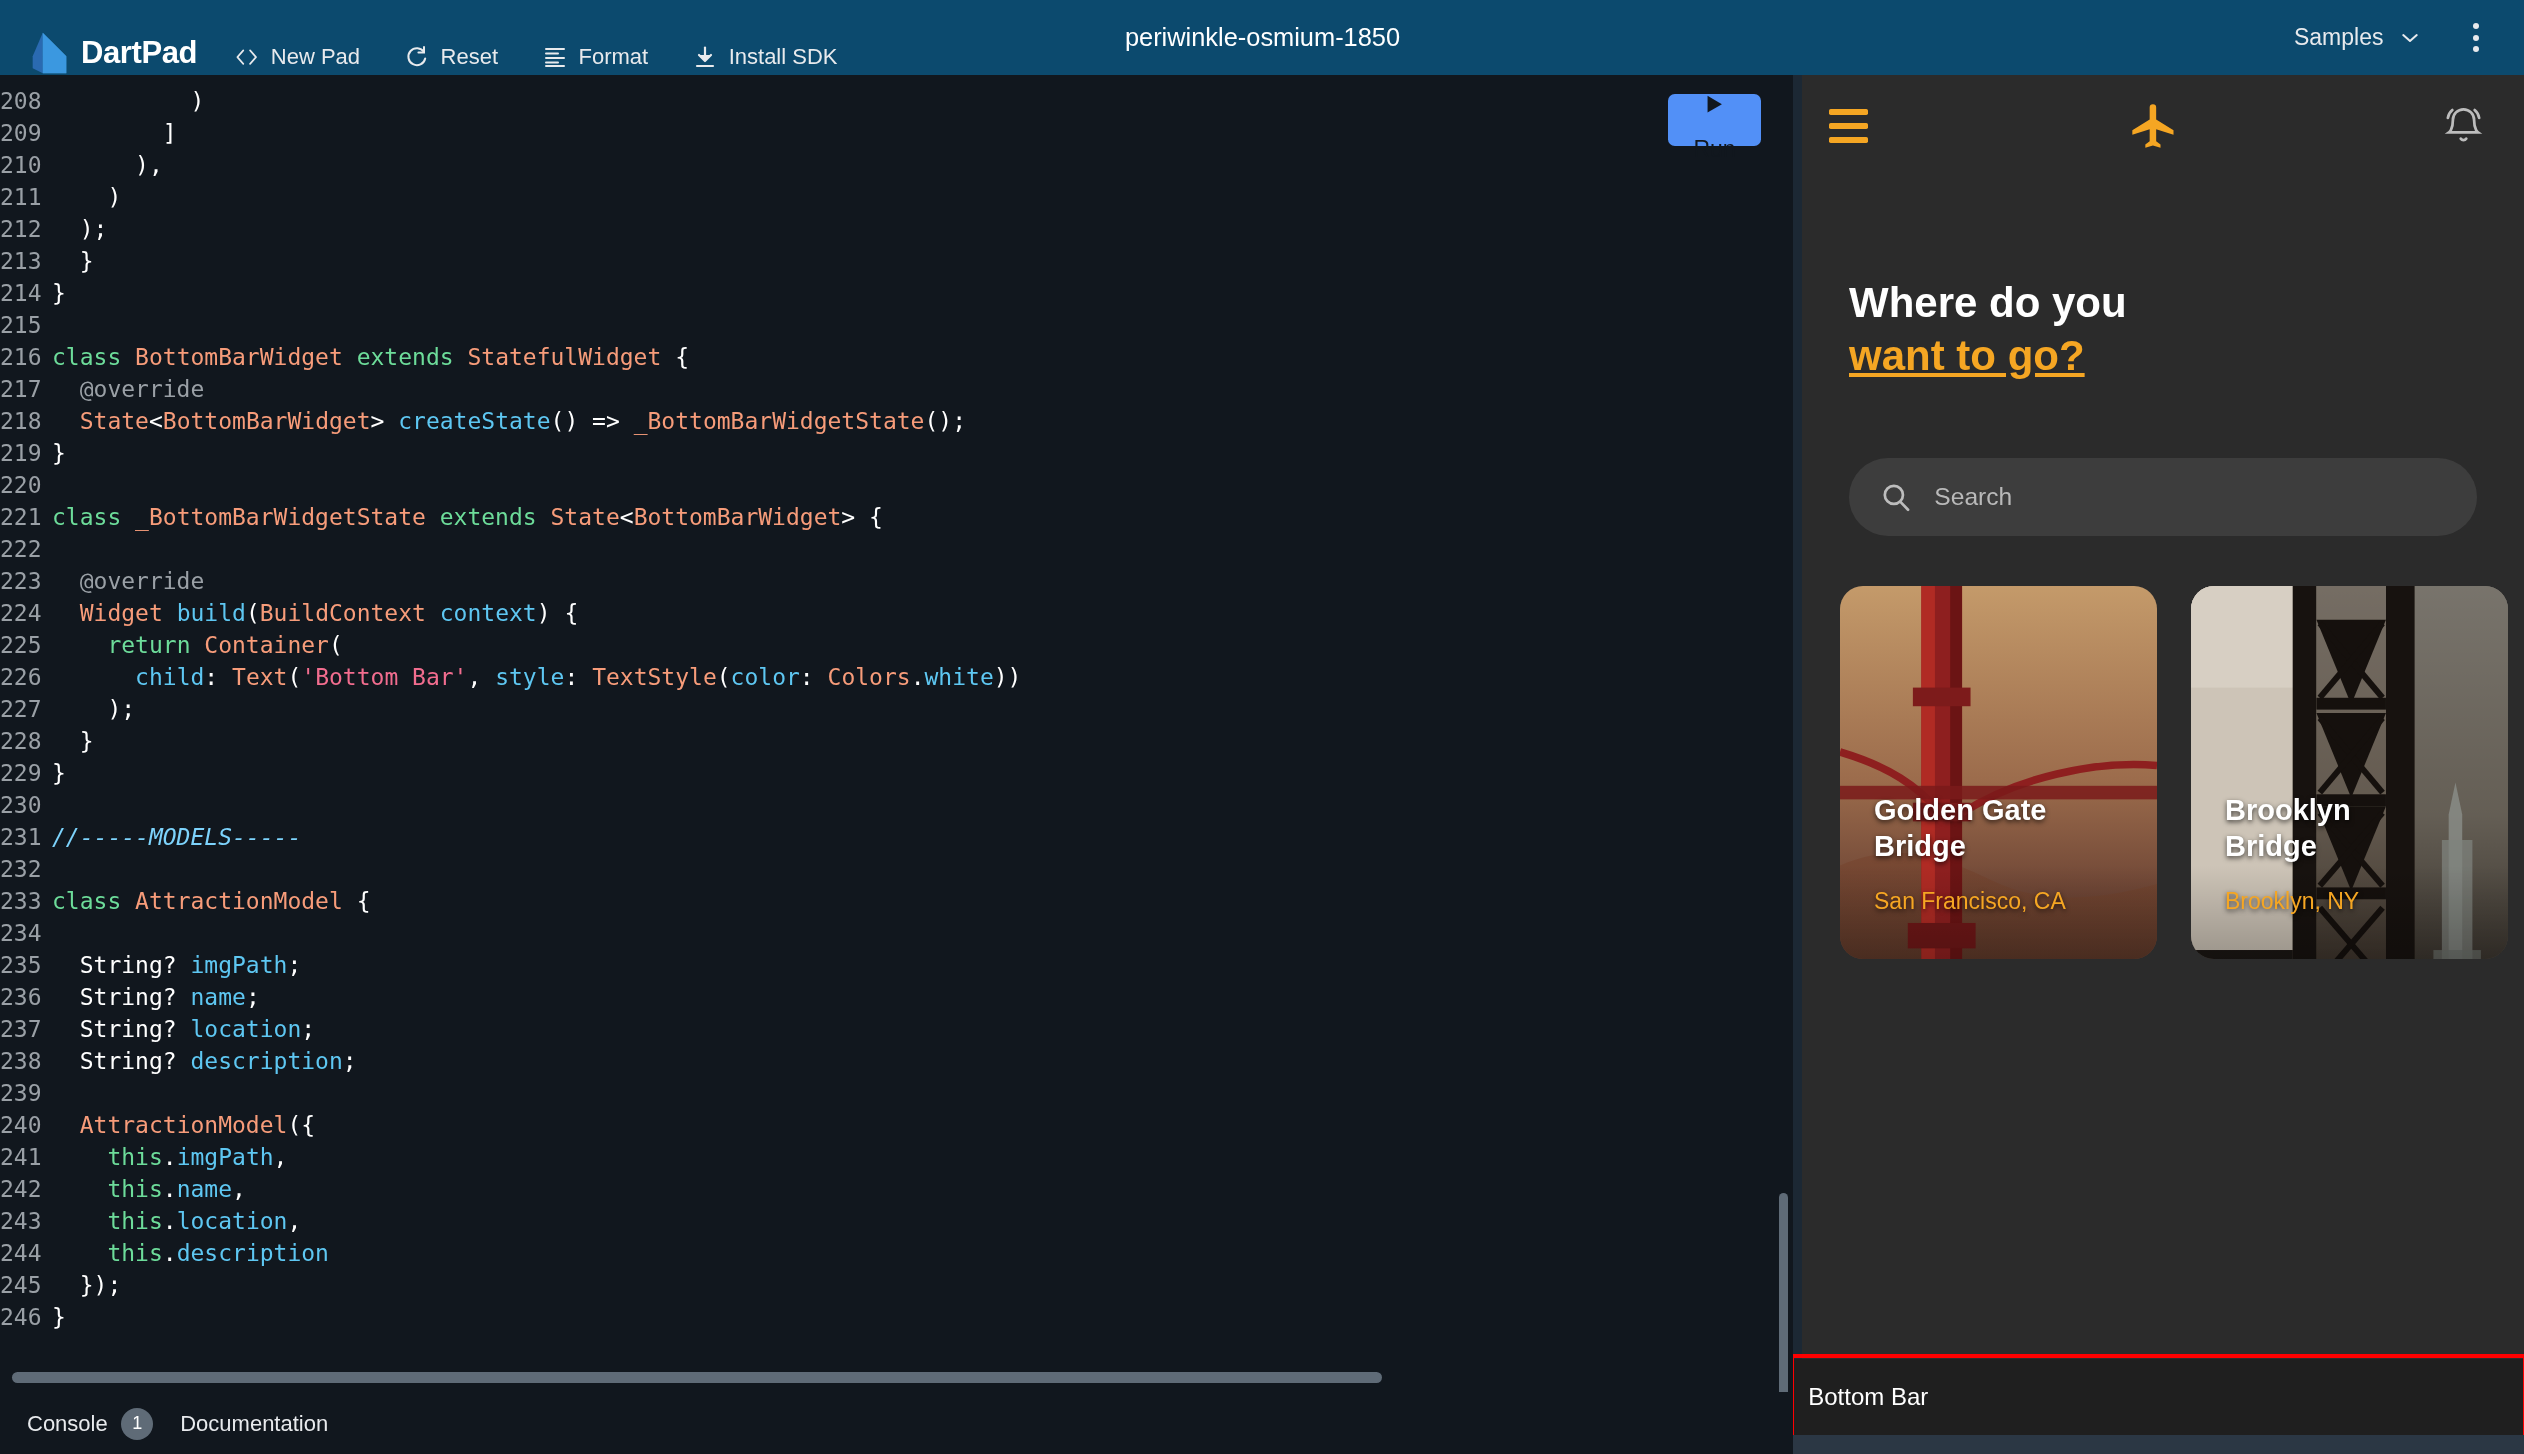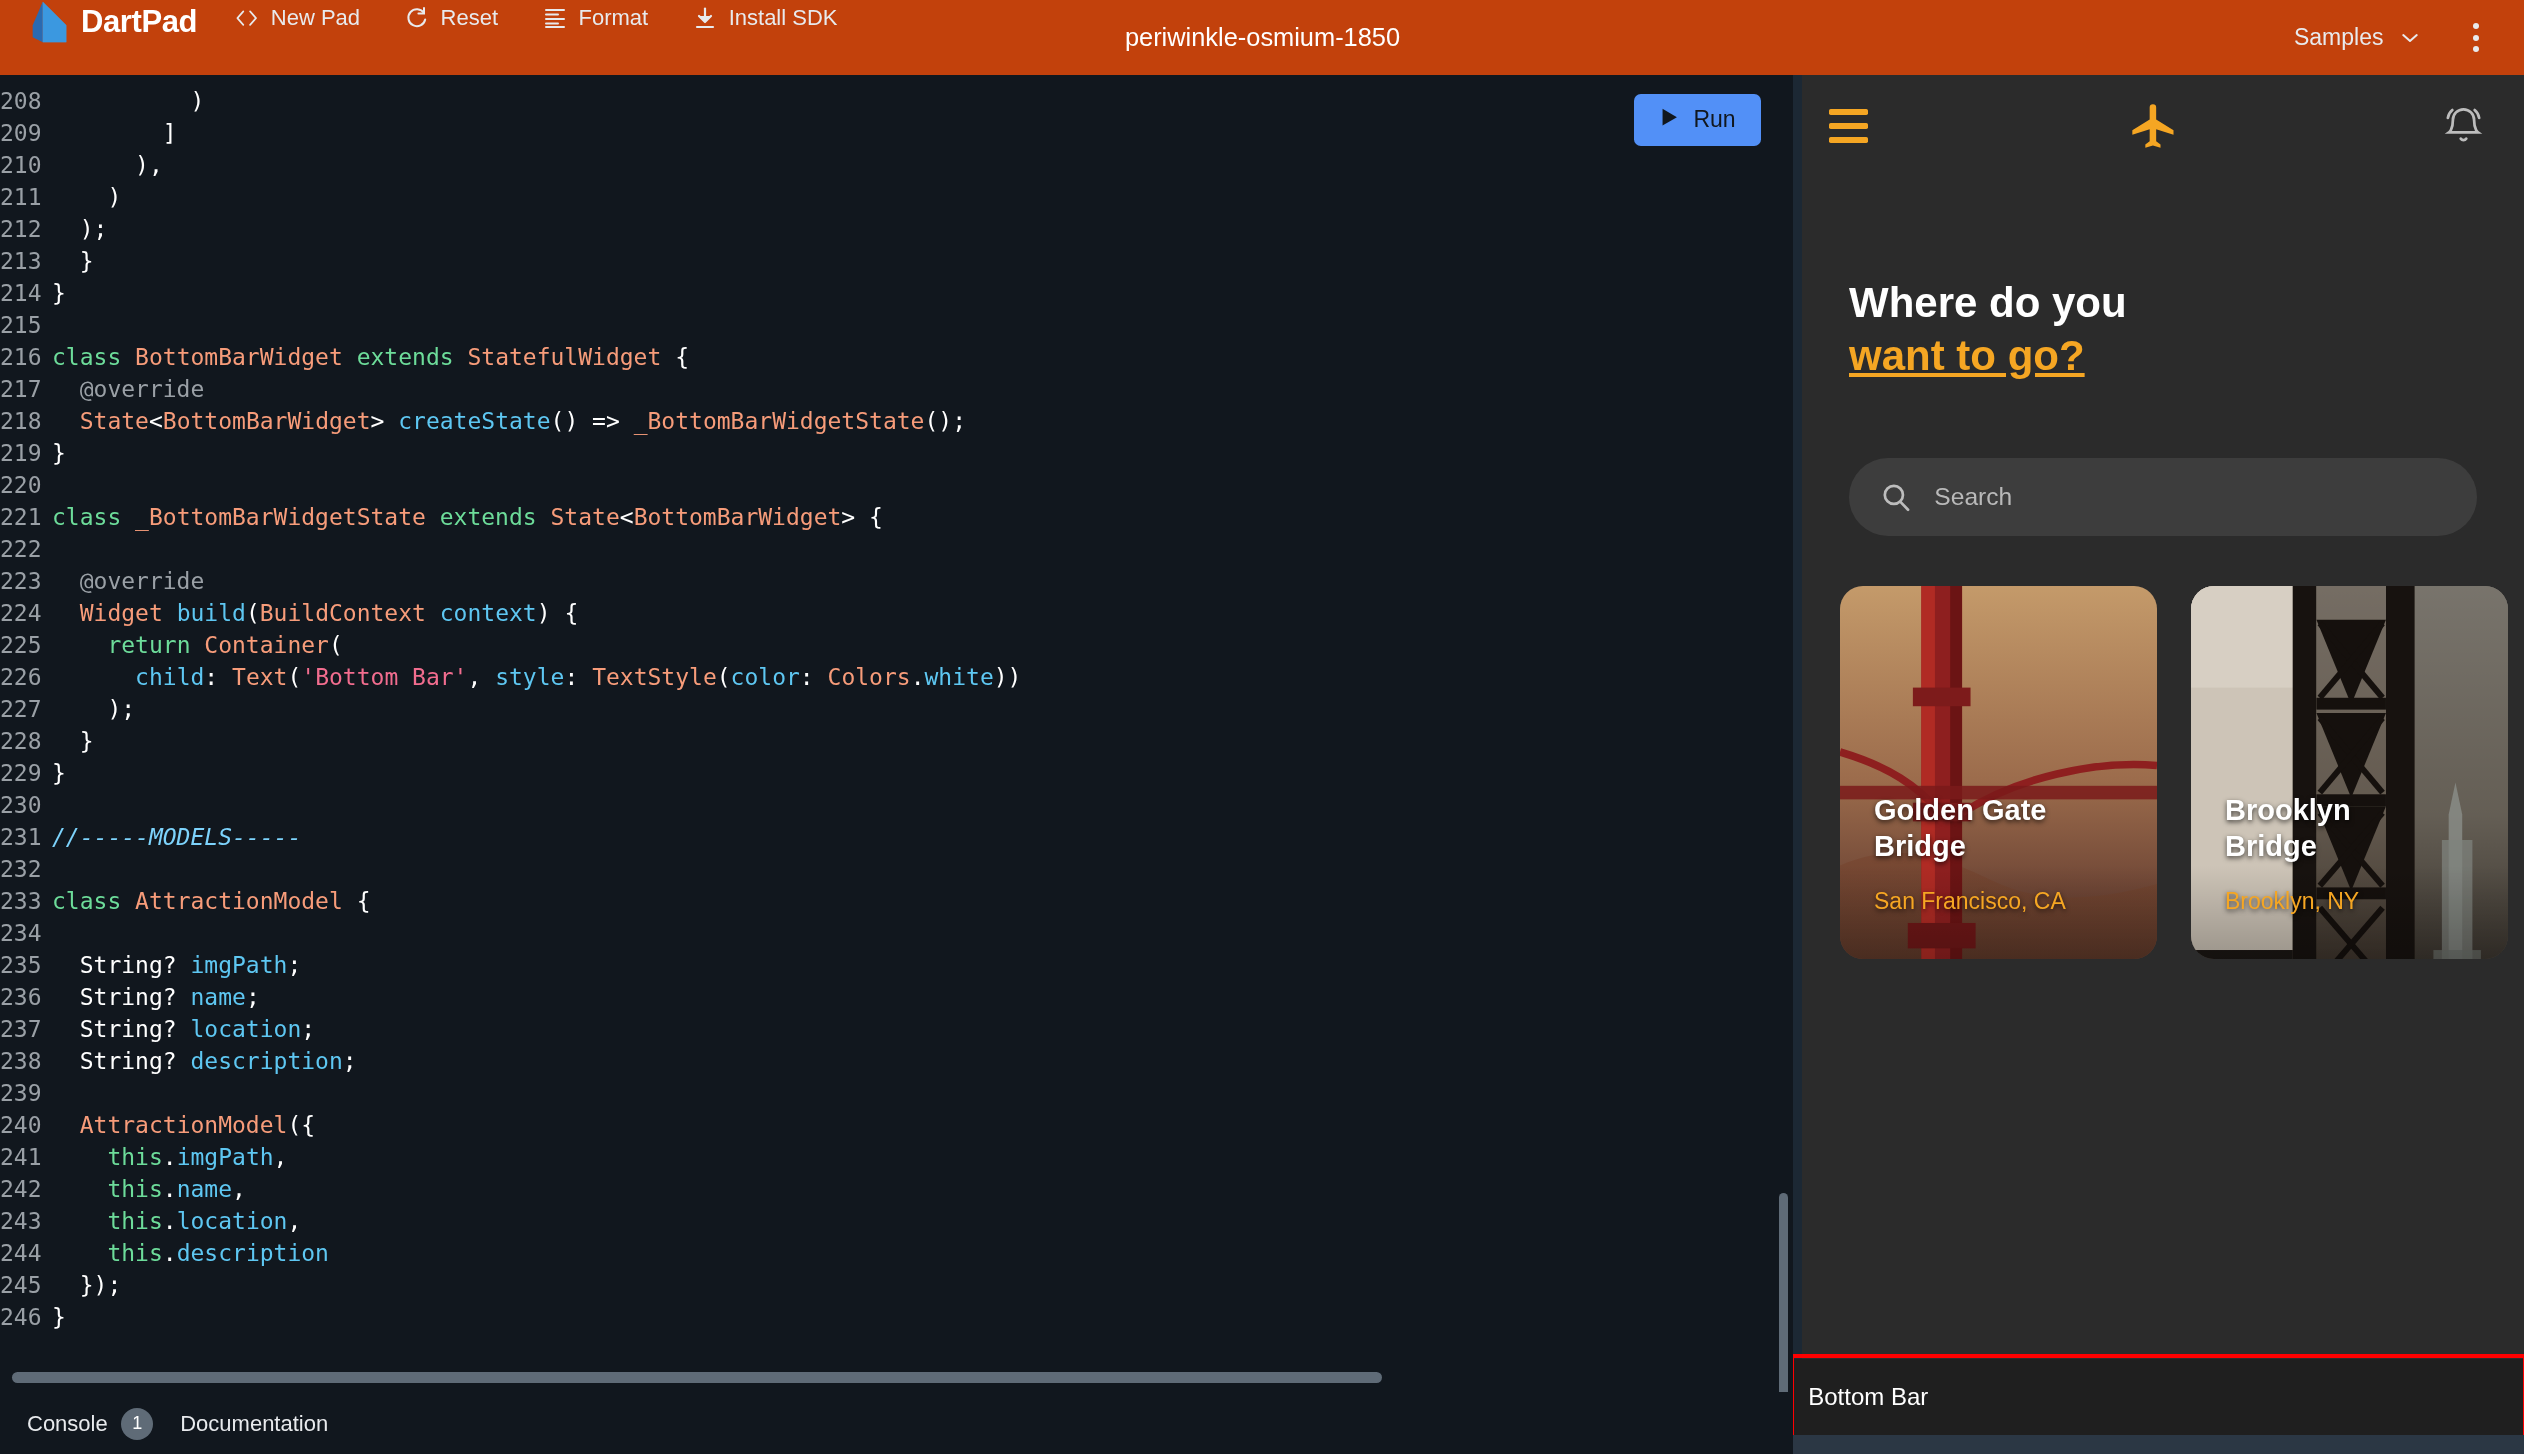--- a/index.html
+++ b/index.html
@@ -7,22 +7,22 @@
   body {
     background:#1c2834;
     font-family:"Liberation Sans", sans-serif;
     color:#fff;
     -webkit-font-smoothing:antialiased;
   }
 
   
   #toolbar{
     position:absolute; left:0; top:0; width:2525px; height:75px;
-    background:#c2410c;
-    display:flex; align-items:flex-start;
+    background:#0c4a6e;
+    display:flex; align-items:flex-end;
   }
   #brand{ display:flex; align-items:center; margin-left:30.5px; }
   #dart-logo{ width:37px; height:44px; position:relative; flex:none; }
   #brand-name{ font-size:31px; font-weight:bold; letter-spacing:-0.4px; margin-left:13.5px; color:#fff; }
 
   .tb-btn{
     display:flex; align-items:center; gap:11px;
     margin-left:30.5px; padding:5.1px 6.8px; border-radius:3.4px;
     cursor:pointer; color:#e8eaed; font-size:22px; white-space:nowrap;
   }
@@ -225,21 +225,21 @@
 </div>
 
 <div id="editor-pane">
 
   <div id="code-scroll">
     <div id="code"><div class="ln"><span class="lno">208</span><span class="lsrc"><span class="pn">          )</span></span></div><div class="ln"><span class="lno">209</span><span class="lsrc"><span class="pn">        ]</span></span></div><div class="ln"><span class="lno">210</span><span class="lsrc"><span class="pn">      ),</span></span></div><div class="ln"><span class="lno">211</span><span class="lsrc"><span class="pn">    )</span></span></div><div class="ln"><span class="lno">212</span><span class="lsrc"><span class="pn">  );</span></span></div><div class="ln"><span class="lno">213</span><span class="lsrc"><span class="pn">  }</span></span></div><div class="ln"><span class="lno">214</span><span class="lsrc"><span class="pn">}</span></span></div><div class="ln"><span class="lno">215</span><span class="lsrc">&nbsp;</span></div><div class="ln"><span class="lno">216</span><span class="lsrc"><span class="kw">class </span><span class="ty">BottomBarWidget </span><span class="kw">extends </span><span class="ty">StatefulWidget</span><span class="pn"> {</span></span></div><div class="ln"><span class="lno">217</span><span class="lsrc"><span class="cm">  @override</span></span></div><div class="ln"><span class="lno">218</span><span class="lsrc"><span class="pn">  </span><span class="ty">State</span><span class="pn">&lt;</span><span class="ty">BottomBarWidget</span><span class="pn">&gt; </span><span class="fn">createState</span><span class="pn">() =&gt; </span><span class="ty">_BottomBarWidgetState</span><span class="pn">();</span></span></div><div class="ln"><span class="lno">219</span><span class="lsrc"><span class="pn">}</span></span></div><div class="ln"><span class="lno">220</span><span class="lsrc">&nbsp;</span></div><div class="ln"><span class="lno">221</span><span class="lsrc"><span class="kw">class </span><span class="ty">_BottomBarWidgetState </span><span class="kw">extends </span><span class="ty">State</span><span class="pn">&lt;</span><span class="ty">BottomBarWidget</span><span class="pn">&gt; {</span></span></div><div class="ln"><span class="lno">222</span><span class="lsrc">&nbsp;</span></div><div class="ln"><span class="lno">223</span><span class="lsrc"><span class="cm">  @override</span></span></div><div class="ln"><span class="lno">224</span><span class="lsrc"><span class="pn">  </span><span class="ty">Widget </span><span class="fn">build</span><span class="pn">(</span><span class="ty">BuildContext </span><span class="fn">context</span><span class="pn">) {</span></span></div><div class="ln"><span class="lno">225</span><span class="lsrc"><span class="pn">    </span><span class="kw">return </span><span class="ty">Container</span><span class="pn">(</span></span></div><div class="ln"><span class="lno">226</span><span class="lsrc"><span class="pn">      </span><span class="fn">child</span><span class="pn">: </span><span class="ty">Text</span><span class="pn">(</span><span class="st">'Bottom Bar'</span><span class="pn">, </span><span class="fn">style</span><span class="pn">: </span><span class="ty">TextStyle</span><span class="pn">(</span><span class="fn">color</span><span class="pn">: </span><span class="ty">Colors</span><span class="pn">.</span><span class="fn">white</span><span class="pn">))</span></span></div><div class="ln"><span class="lno">227</span><span class="lsrc"><span class="pn">    );</span></span></div><div class="ln"><span class="lno">228</span><span class="lsrc"><span class="pn">  }</span></span></div><div class="ln"><span class="lno">229</span><span class="lsrc"><span class="pn">}</span></span></div><div class="ln"><span class="lno">230</span><span class="lsrc">&nbsp;</span></div><div class="ln"><span class="lno">231</span><span class="lsrc"><span class="cm2">//-----MODELS-----</span></span></div><div class="ln"><span class="lno">232</span><span class="lsrc">&nbsp;</span></div><div class="ln"><span class="lno">233</span><span class="lsrc"><span class="kw">class </span><span class="ty">AttractionModel</span><span class="pn"> {</span></span></div><div class="ln"><span class="lno">234</span><span class="lsrc">&nbsp;</span></div><div class="ln"><span class="lno">235</span><span class="lsrc"><span class="pn">  String? </span><span class="fn">imgPath</span><span class="pn">;</span></span></div><div class="ln"><span class="lno">236</span><span class="lsrc"><span class="pn">  String? </span><span class="fn">name</span><span class="pn">;</span></span></div><div class="ln"><span class="lno">237</span><span class="lsrc"><span class="pn">  String? </span><span class="fn">location</span><span class="pn">;</span></span></div><div class="ln"><span class="lno">238</span><span class="lsrc"><span class="pn">  String? </span><span class="fn">description</span><span class="pn">;</span></span></div><div class="ln"><span class="lno">239</span><span class="lsrc">&nbsp;</span></div><div class="ln"><span class="lno">240</span><span class="lsrc"><span class="pn">  </span><span class="ty">AttractionModel</span><span class="pn">({</span></span></div><div class="ln"><span class="lno">241</span><span class="lsrc"><span class="pn">    </span><span class="kw">this</span><span class="pn">.</span><span class="fn">imgPath</span><span class="pn">,</span></span></div><div class="ln"><span class="lno">242</span><span class="lsrc"><span class="pn">    </span><span class="kw">this</span><span class="pn">.</span><span class="fn">name</span><span class="pn">,</span></span></div><div class="ln"><span class="lno">243</span><span class="lsrc"><span class="pn">    </span><span class="kw">this</span><span class="pn">.</span><span class="fn">location</span><span class="pn">,</span></span></div><div class="ln"><span class="lno">244</span><span class="lsrc"><span class="pn">    </span><span class="kw">this</span><span class="pn">.</span><span class="fn">description</span></span></div><div class="ln"><span class="lno">245</span><span class="lsrc"><span class="pn">  });</span></span></div><div class="ln"><span class="lno">246</span><span class="lsrc"><span class="pn">}</span></span></div></div>
   </div>
 
   <div style="position:absolute;right:32px;top:18.6px;">
     <button style="display:flex;align-items:center;gap:15.2px;background:#5290f7;color:#11171e;border:none;border-radius:6.8px;
-                   padding:0 25.4px;height:52px;font-size:23px;font-family:'Liberation Sans',sans-serif;cursor:pointer;">
+                   padding:0 25.4px;height:52px;font-size:23px;font-family:'Liberation Sans',sans-serif;cursor:pointer;flex-direction:column;">
       <span>
         <svg width="18.6" height="20.3" viewBox="0 0 22 24">
             <polygon points="3,2 20,12 3,22" fill="#11171e"></polygon>
           </svg>
       </span>
       <span>Run</span>
     </button>
   </div>
 
   <div id="vscroll">

